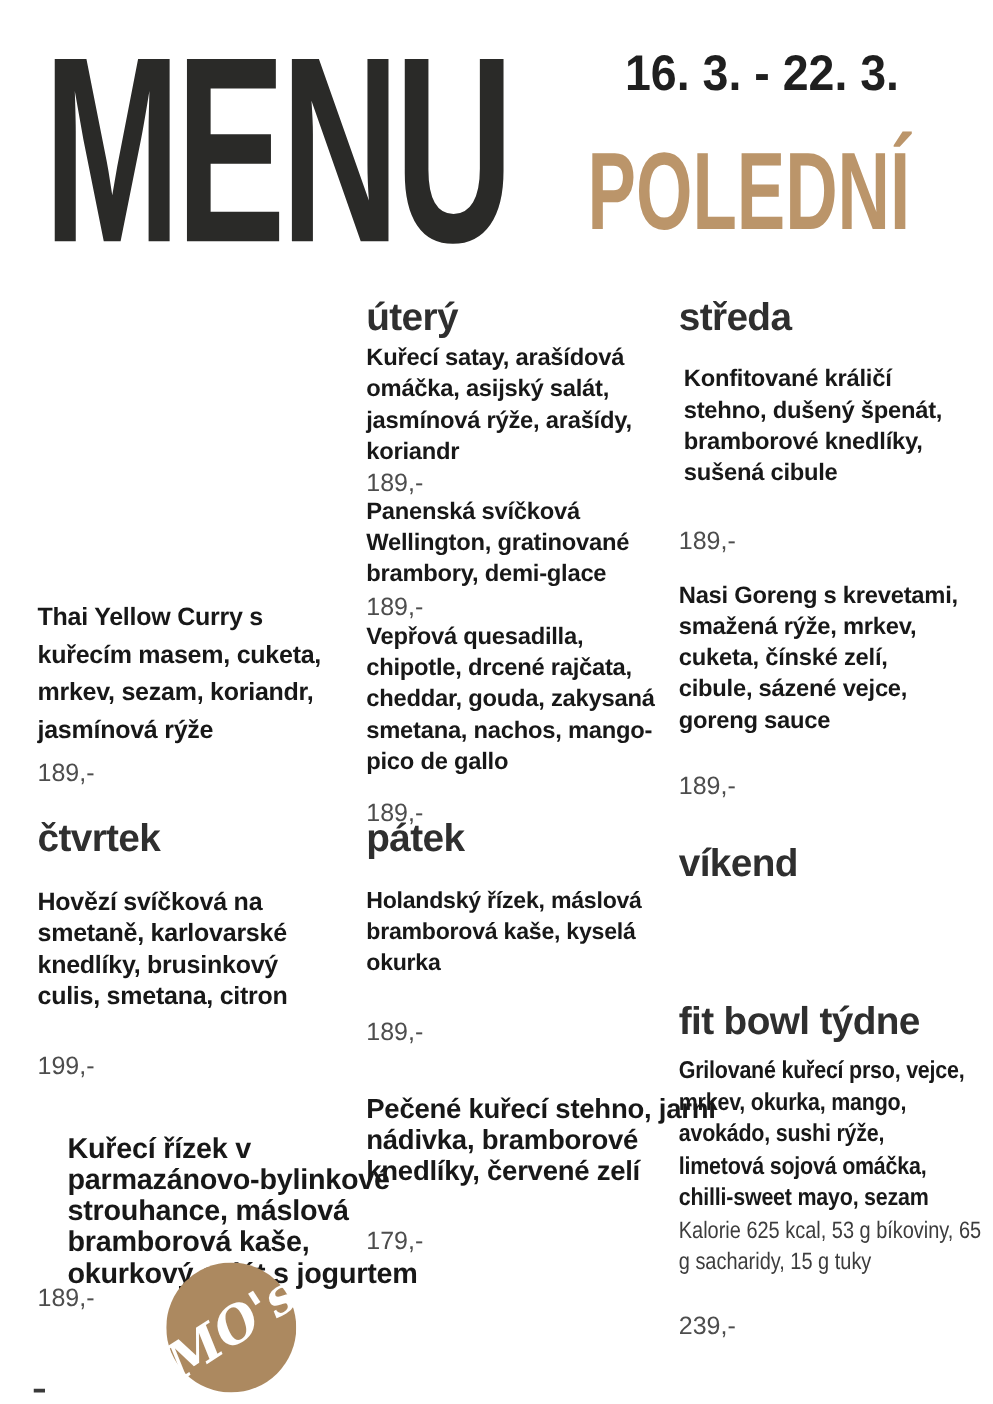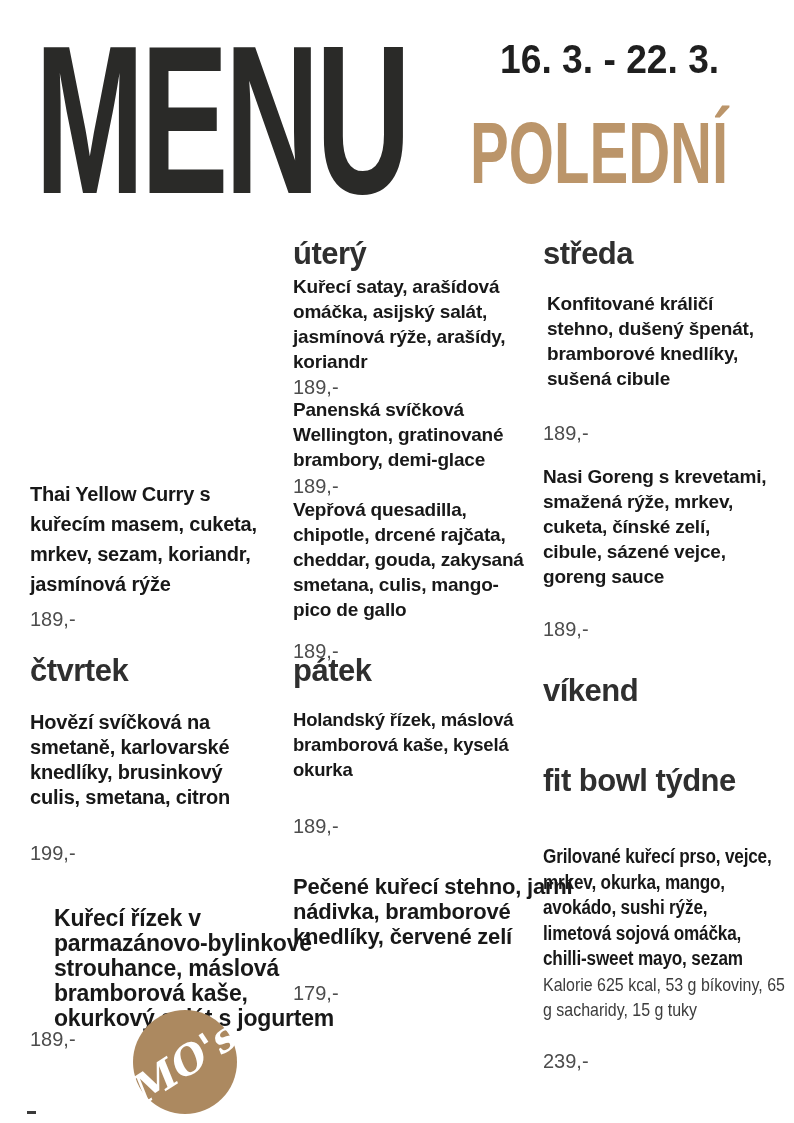--- a/index.html
+++ b/index.html
@@ -39,21 +39,21 @@
 jasmínová rýže, arašídy,
 koriandr</div>
   <div class="abs price" style="left:293px;top:375px;">189,-</div>
   <div class="abs dish" style="left:293px;top:397px;">Panenská svíčková
 Wellington, gratinované
 brambory, demi-glace</div>
   <div class="abs price" style="left:293px;top:474px;">189,-</div>
   <div class="abs dish" style="left:293px;top:497px;">Vepřová quesadilla,
 chipotle, drcené rajčata,
 cheddar, gouda, zakysaná
-smetana, culis, mango-
+smetana, nachos, mango-
 pico de gallo</div>
   <div class="abs price" style="left:293px;top:639px;">189,-</div>
 
   <div class="abs day" style="left:543px;top:235px;">středa</div>
   <div class="abs dish" style="left:535px;top:291px;margin-left:12px;">Konfitované králičí
 stehno, dušený špenát,
 bramborové knedlíky,
 sušená cibule</div>
   <div class="abs price" style="left:543px;top:421px;">189,-</div>
   <div class="abs dish" style="left:543px;top:464px;">Nasi Goreng s krevetami,
@@ -80,21 +80,21 @@
   <div class="abs dish" style="left:293px;top:707px;font-size:18.5px;">Holandský řízek, máslová
 bramborová kaše, kyselá
 okurka</div>
   <div class="abs price" style="left:293px;top:814px;">189,-</div>
   <div class="abs dish" style="left:293px;top:874px;font-size:22px;">Pečené kuřecí stehno, jarní
 nádivka, bramborové
 knedlíky, červené zelí</div>
   <div class="abs price" style="left:293px;top:981px;">179,-</div>
 
   <div class="abs day" style="left:543px;top:652px;margin-top:20px;">víkend</div>
-  <div class="abs day" style="left:543px;top:762px;text-align:center;">fit bowl týdne</div>
+  <div class="abs day" style="left:543px;top:798px;text-align:center;">fit bowl týdne</div>
   <div class="abs dish" style="left:543px;top:844px;font-size:19.5px;line-height:25.5px;transform:scaleX(.88);transform-origin:0 0;">Grilované kuřecí prso, vejce,
 mrkev, okurka, mango,
 avokádo, sushi rýže,
 limetová sojová omáčka,
 chilli-sweet mayo, sezam</div>
   <div class="abs nutrition" style="left:543px;top:972px;">Kalorie 625 kcal, 53 g bíkoviny, 65
 g sacharidy, 15 g tuky</div>
   <div class="abs price" style="left:543px;top:1049px;">239,-</div>
 
   <div class="abs" style="left:133px;top:1010px;width:104px;height:104px;">

